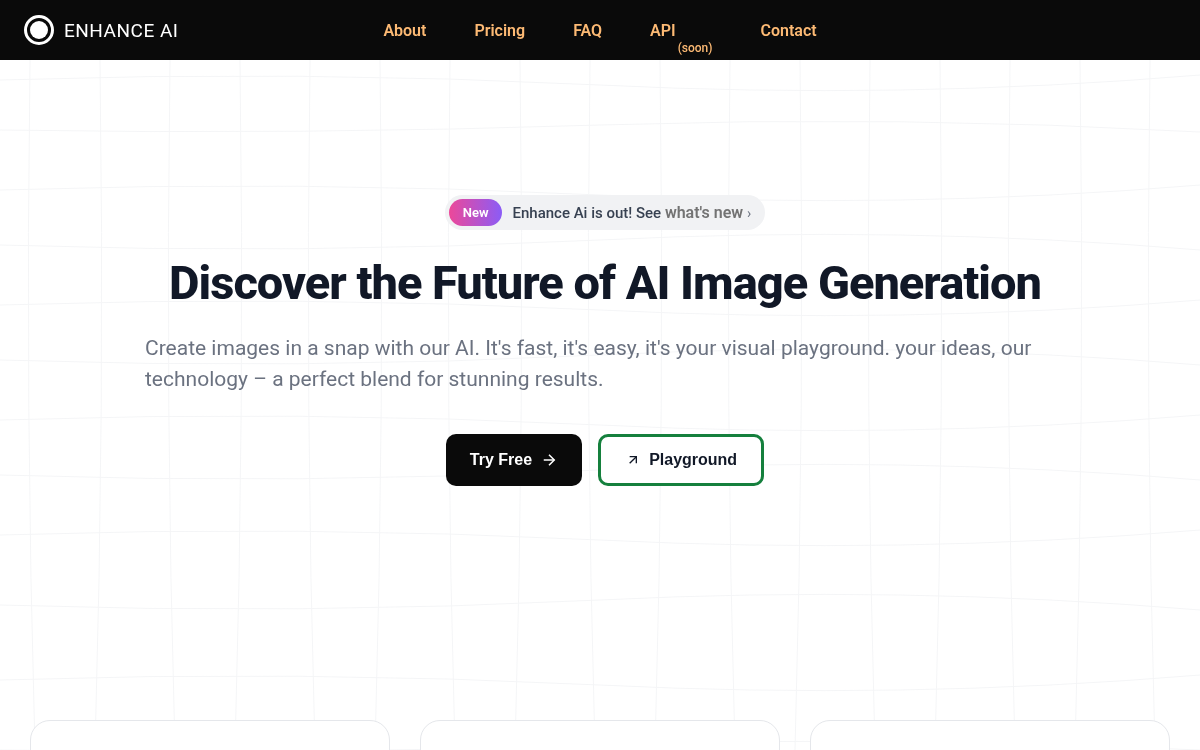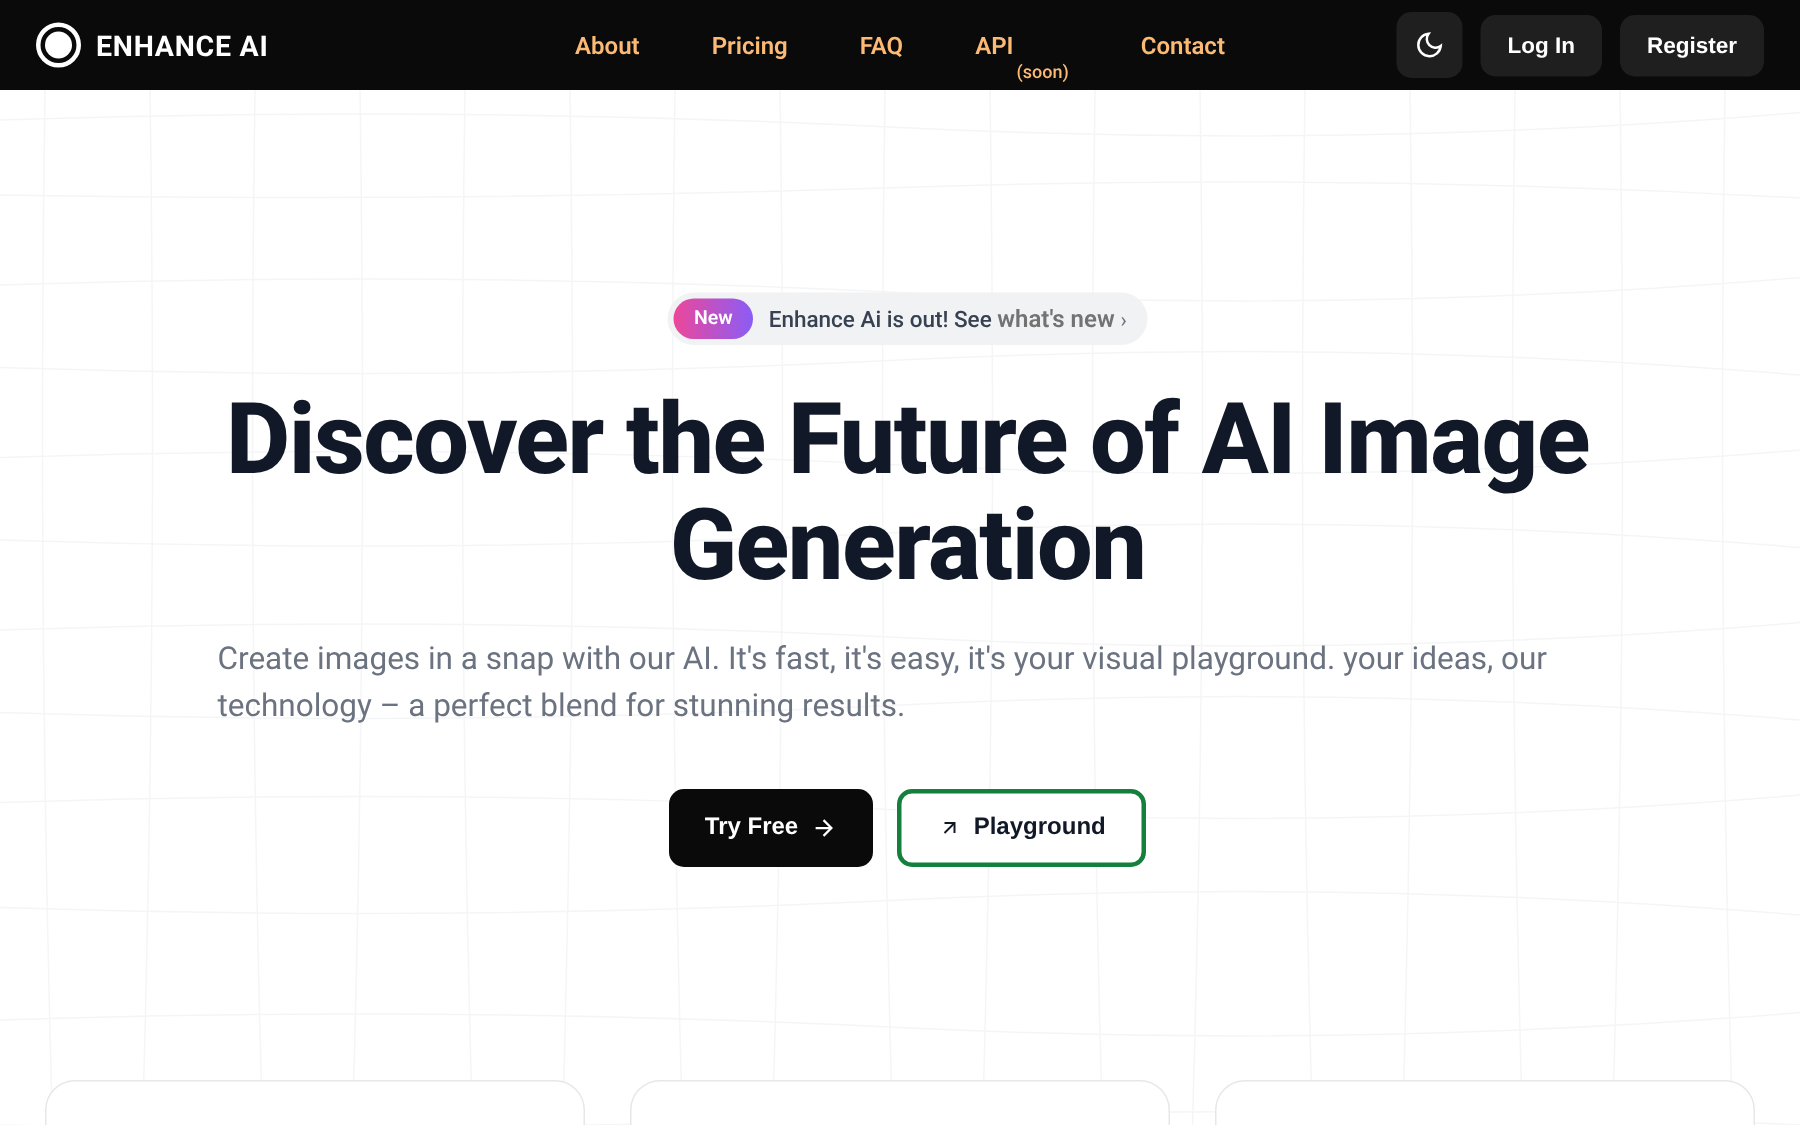--- a/index.html
+++ b/index.html
@@ -47,21 +47,21 @@
       top: 3px;
       left: 3px;
       right: 3px;
       bottom: 3px;
       border-radius: 50%;
       background: #ffffff;
     }
     
     .logo-text {
       color: #ffffff;
-      font-weight: 700;
+      font-weight: 400;
       font-size: 19px;
       letter-spacing: 0.5px;
     }
     
     .nav-menu {
       display: flex;
       gap: 48px;
       position: absolute;
       left: 50%;
       transform: translateX(-50%);
@@ -172,21 +172,21 @@
       color: #737373;
       font-weight: 600;
     }
     
     .chevron-small {
       color: #6b7280;
       font-size: 14px;
     }
     
     .hero-title {
-      font-size: 66px;
+      font-size: 47px;
       font-weight: 800;
       color: #111827;
       text-align: center;
       line-height: 1.08;
       letter-spacing: -1px;
       max-width: 920px;
       margin-bottom: 24px;
     }
     
     .hero-subtitle {
@@ -271,29 +271,20 @@
     </a>
     <a class="nav-item">
       <span>API</span>
         <span class="nav-soon">(soon)</span>
     </a>
     <a class="nav-item">
       <span>Contact</span>
     </a>
   </nav>
 
-  <div class="header-actions">
-    <div class="theme-toggle">
-      <svg width="20" height="20" viewBox="0 0 24 24" fill="none" stroke="#ffffff" stroke-width="2">
-        <path d="M21 12.79A9 9 0 1 1 11.21 3 7 7 0 0 0 21 12.79z"></path>
-      </svg>
-    </div>
-    <button class="action-btn">Log In</button>
-    <button class="action-btn">Register</button>
-  </div>
 </header>
 
 <section class="hero-section">
   <svg class="grid-bg" viewBox="0 0 1200 690" preserveAspectRatio="none">
     <g stroke="#e5e7eb" stroke-width="1" fill="none">
       <path d="M0,20 Q300,10 600,25 T1200,15"></path>
       <path d="M0,70 Q300,75 600,65 T1200,72"></path>
       <path d="M0,130 Q300,120 600,135 T1200,125"></path>
       <path d="M0,185 Q300,195 600,180 T1200,190"></path>
       <path d="M0,245 Q300,235 600,250 T1200,240"></path>

